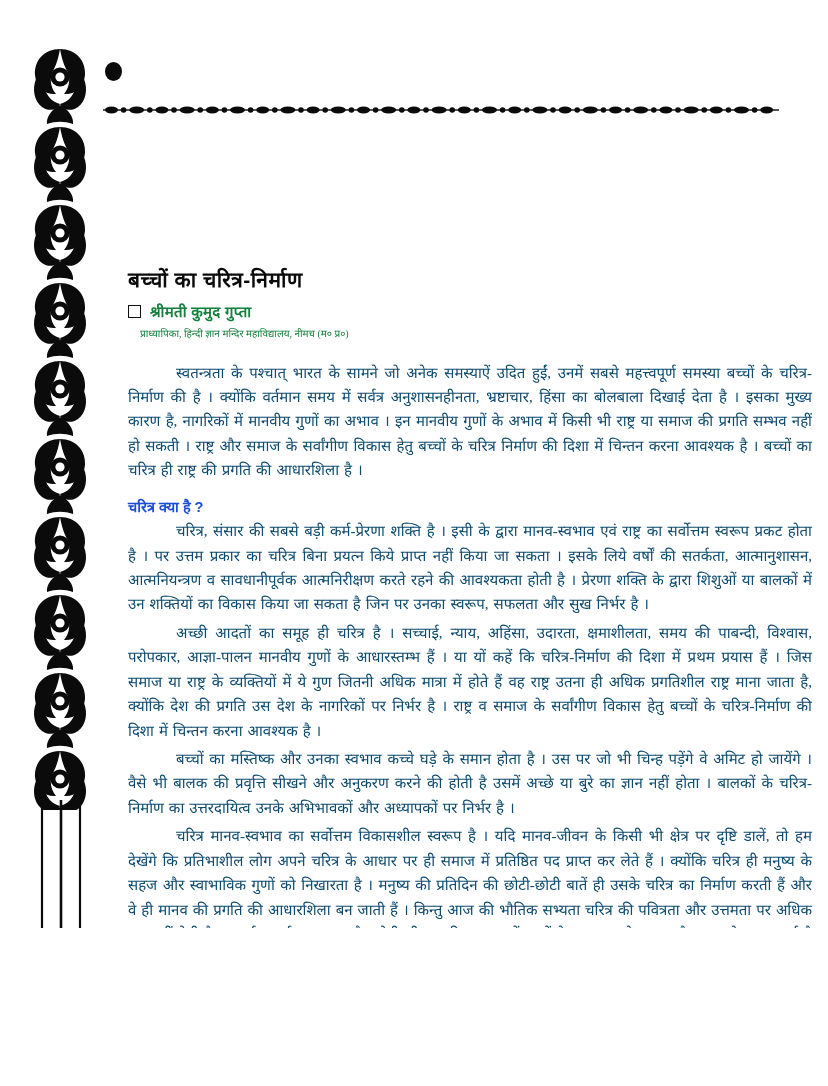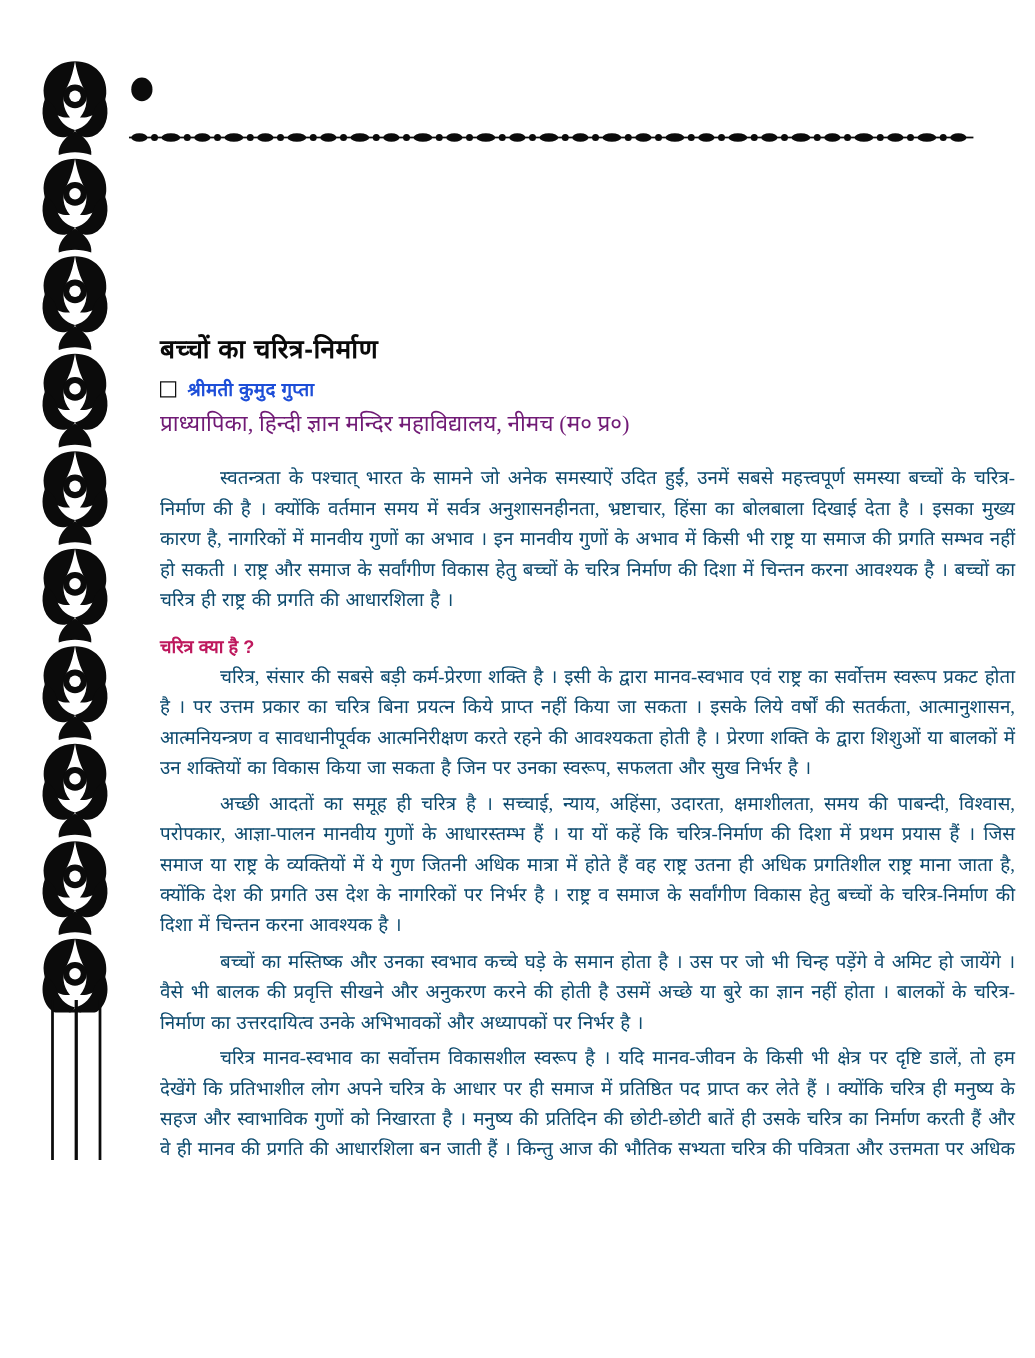--- a/index.html
+++ b/index.html
@@ -85,35 +85,35 @@
   .byline-box {
     width: 11px;
     height: 11px;
     border: 1.6px solid #101010;
     flex: 0 0 auto;
   }
   .byline-name {
     font-family: "Liberation Sans", "DejaVu Sans", sans-serif;
     font-weight: bold;
     font-size: 15px;
-    color: #1d4ed8;
+    color: #15803d;
     letter-spacing: 0.3px;
   }
   .affiliation {
-    font-size: 18px;
-    color: #701a75;
-    margin: 0 0 20px 0;
+    font-size: 10px;
+    color: #15803d;
+    margin: 0 0 20px 12px;
     line-height: 1.35;
   }
 
   .section-heading {
     font-family: "Liberation Sans", "DejaVu Sans", sans-serif;
     font-weight: bold;
     font-size: 14.5px;
-    color: #be185d;
+    color: #1d4ed8;
     margin: 14px 0 2px 0;
     line-height: 1.4;
   }
 
   p.body-text {
     font-size: 15px;
     color: #0c4a6e;
     line-height: 1.63;
     text-align: justify;
     text-justify: inter-word;

